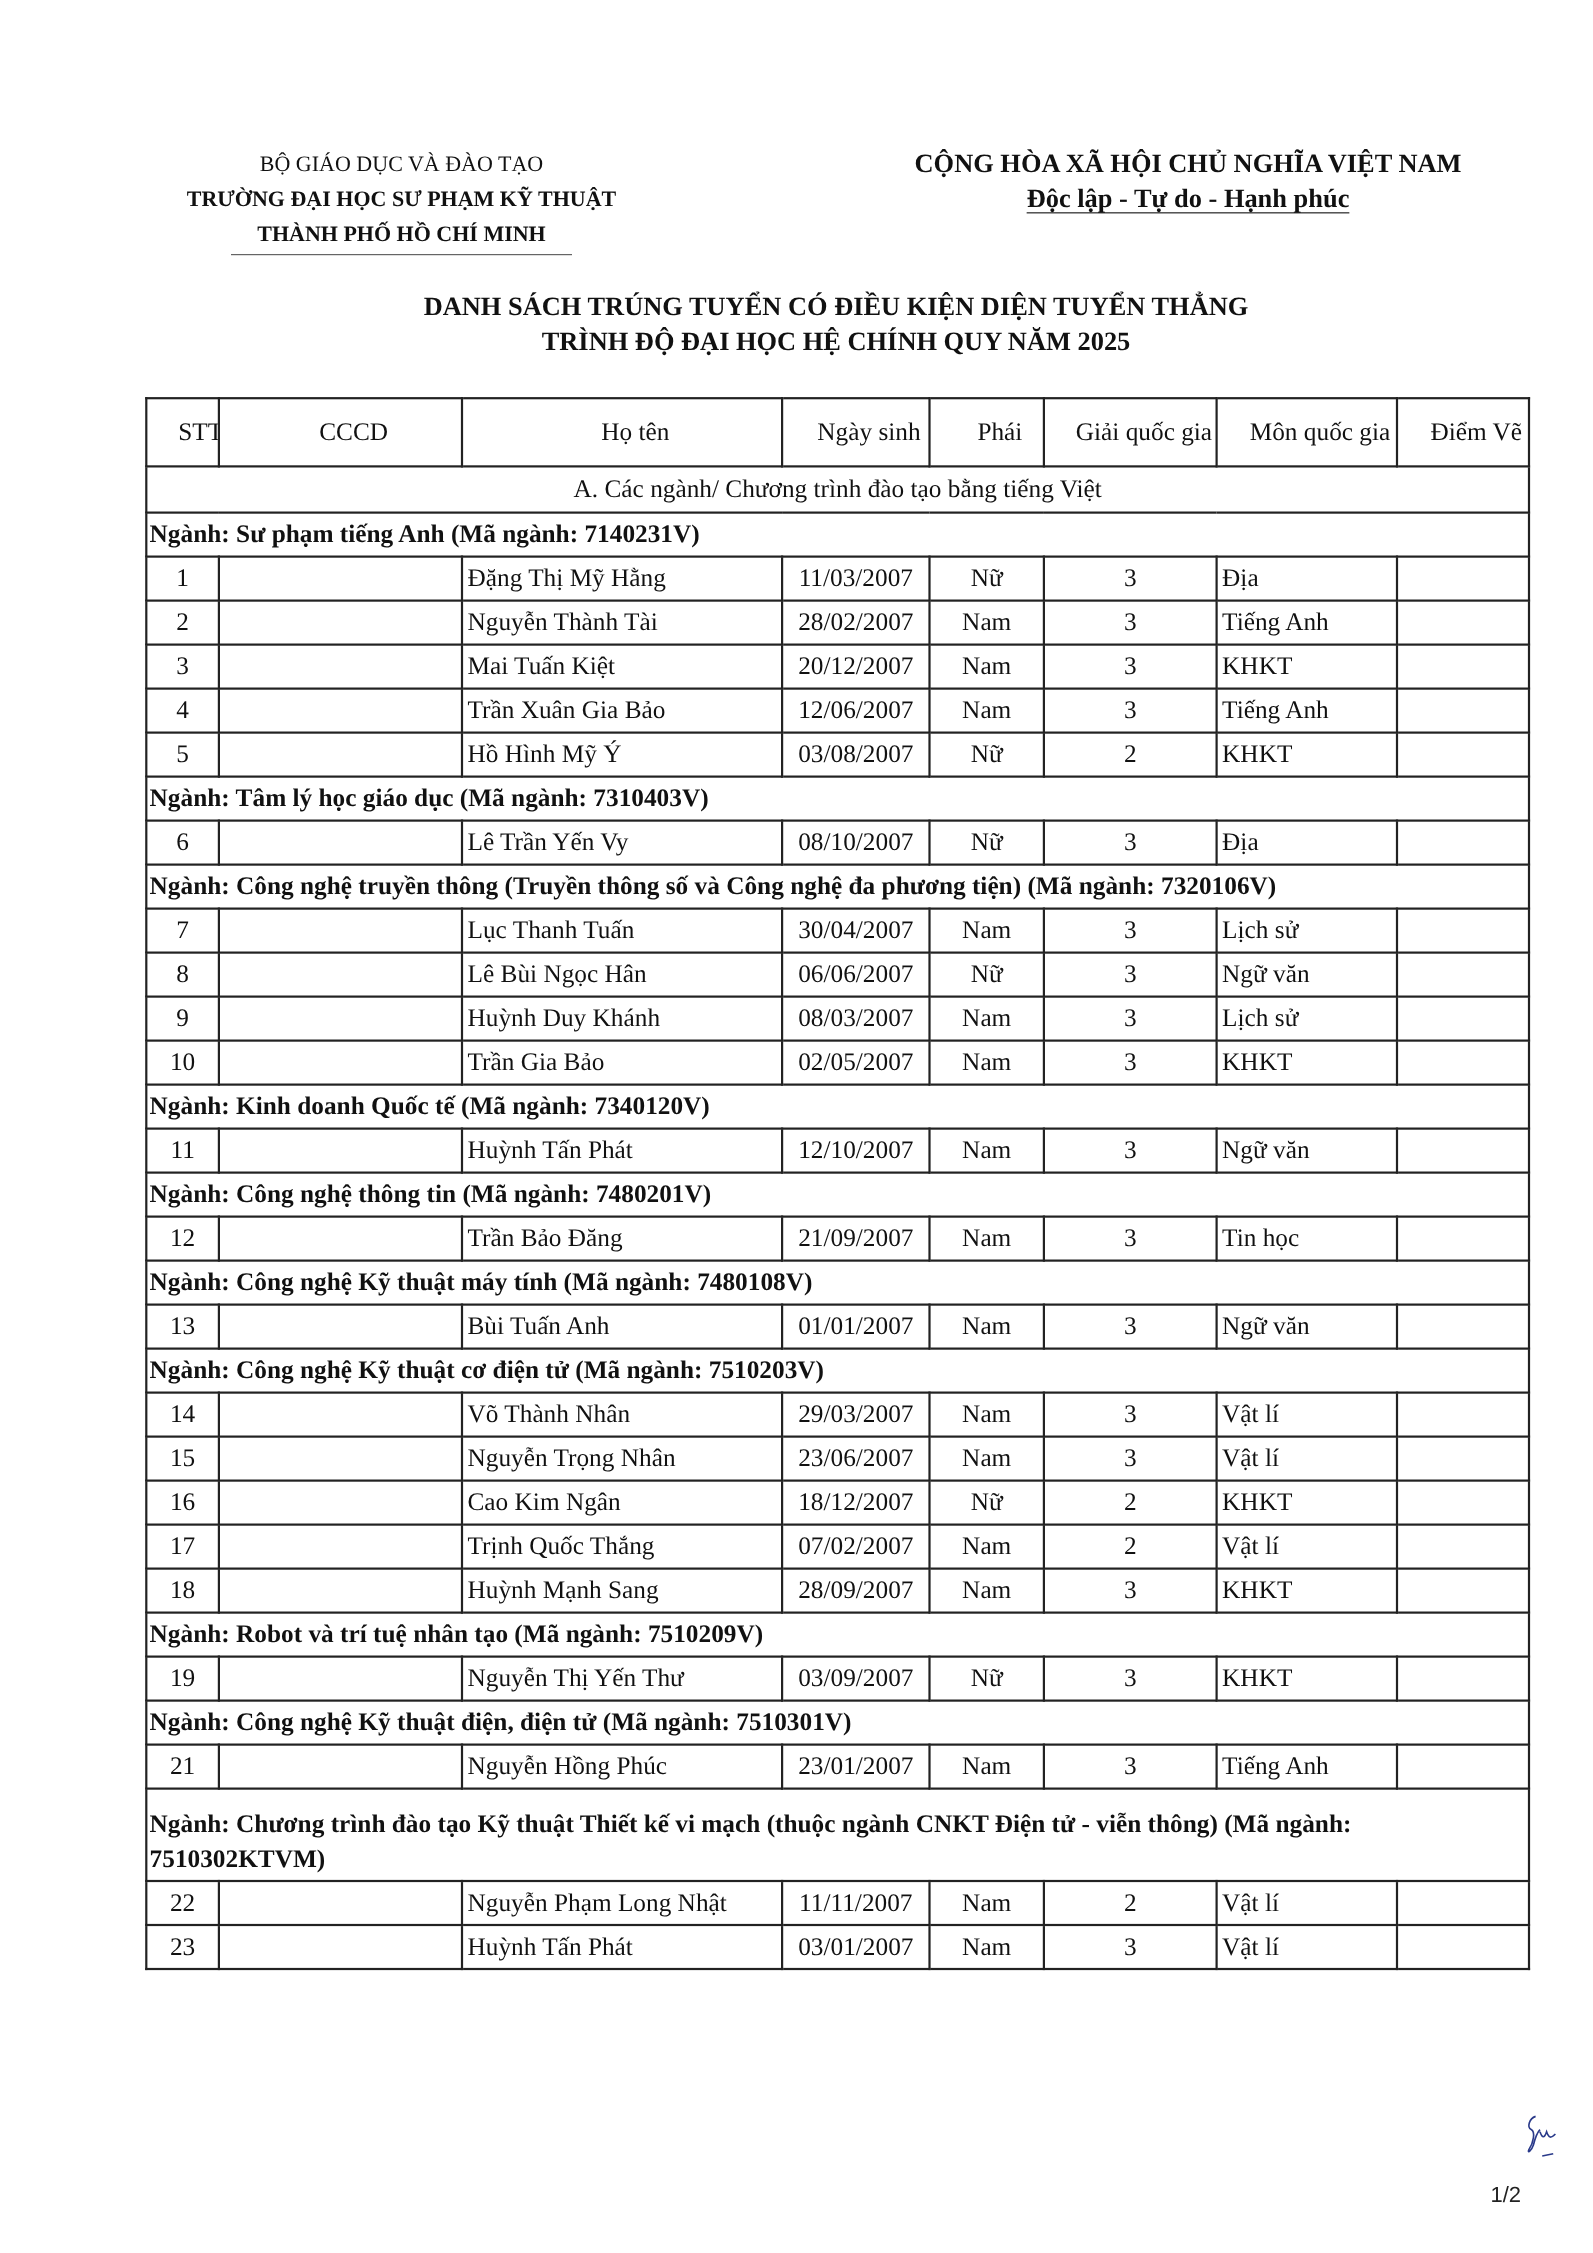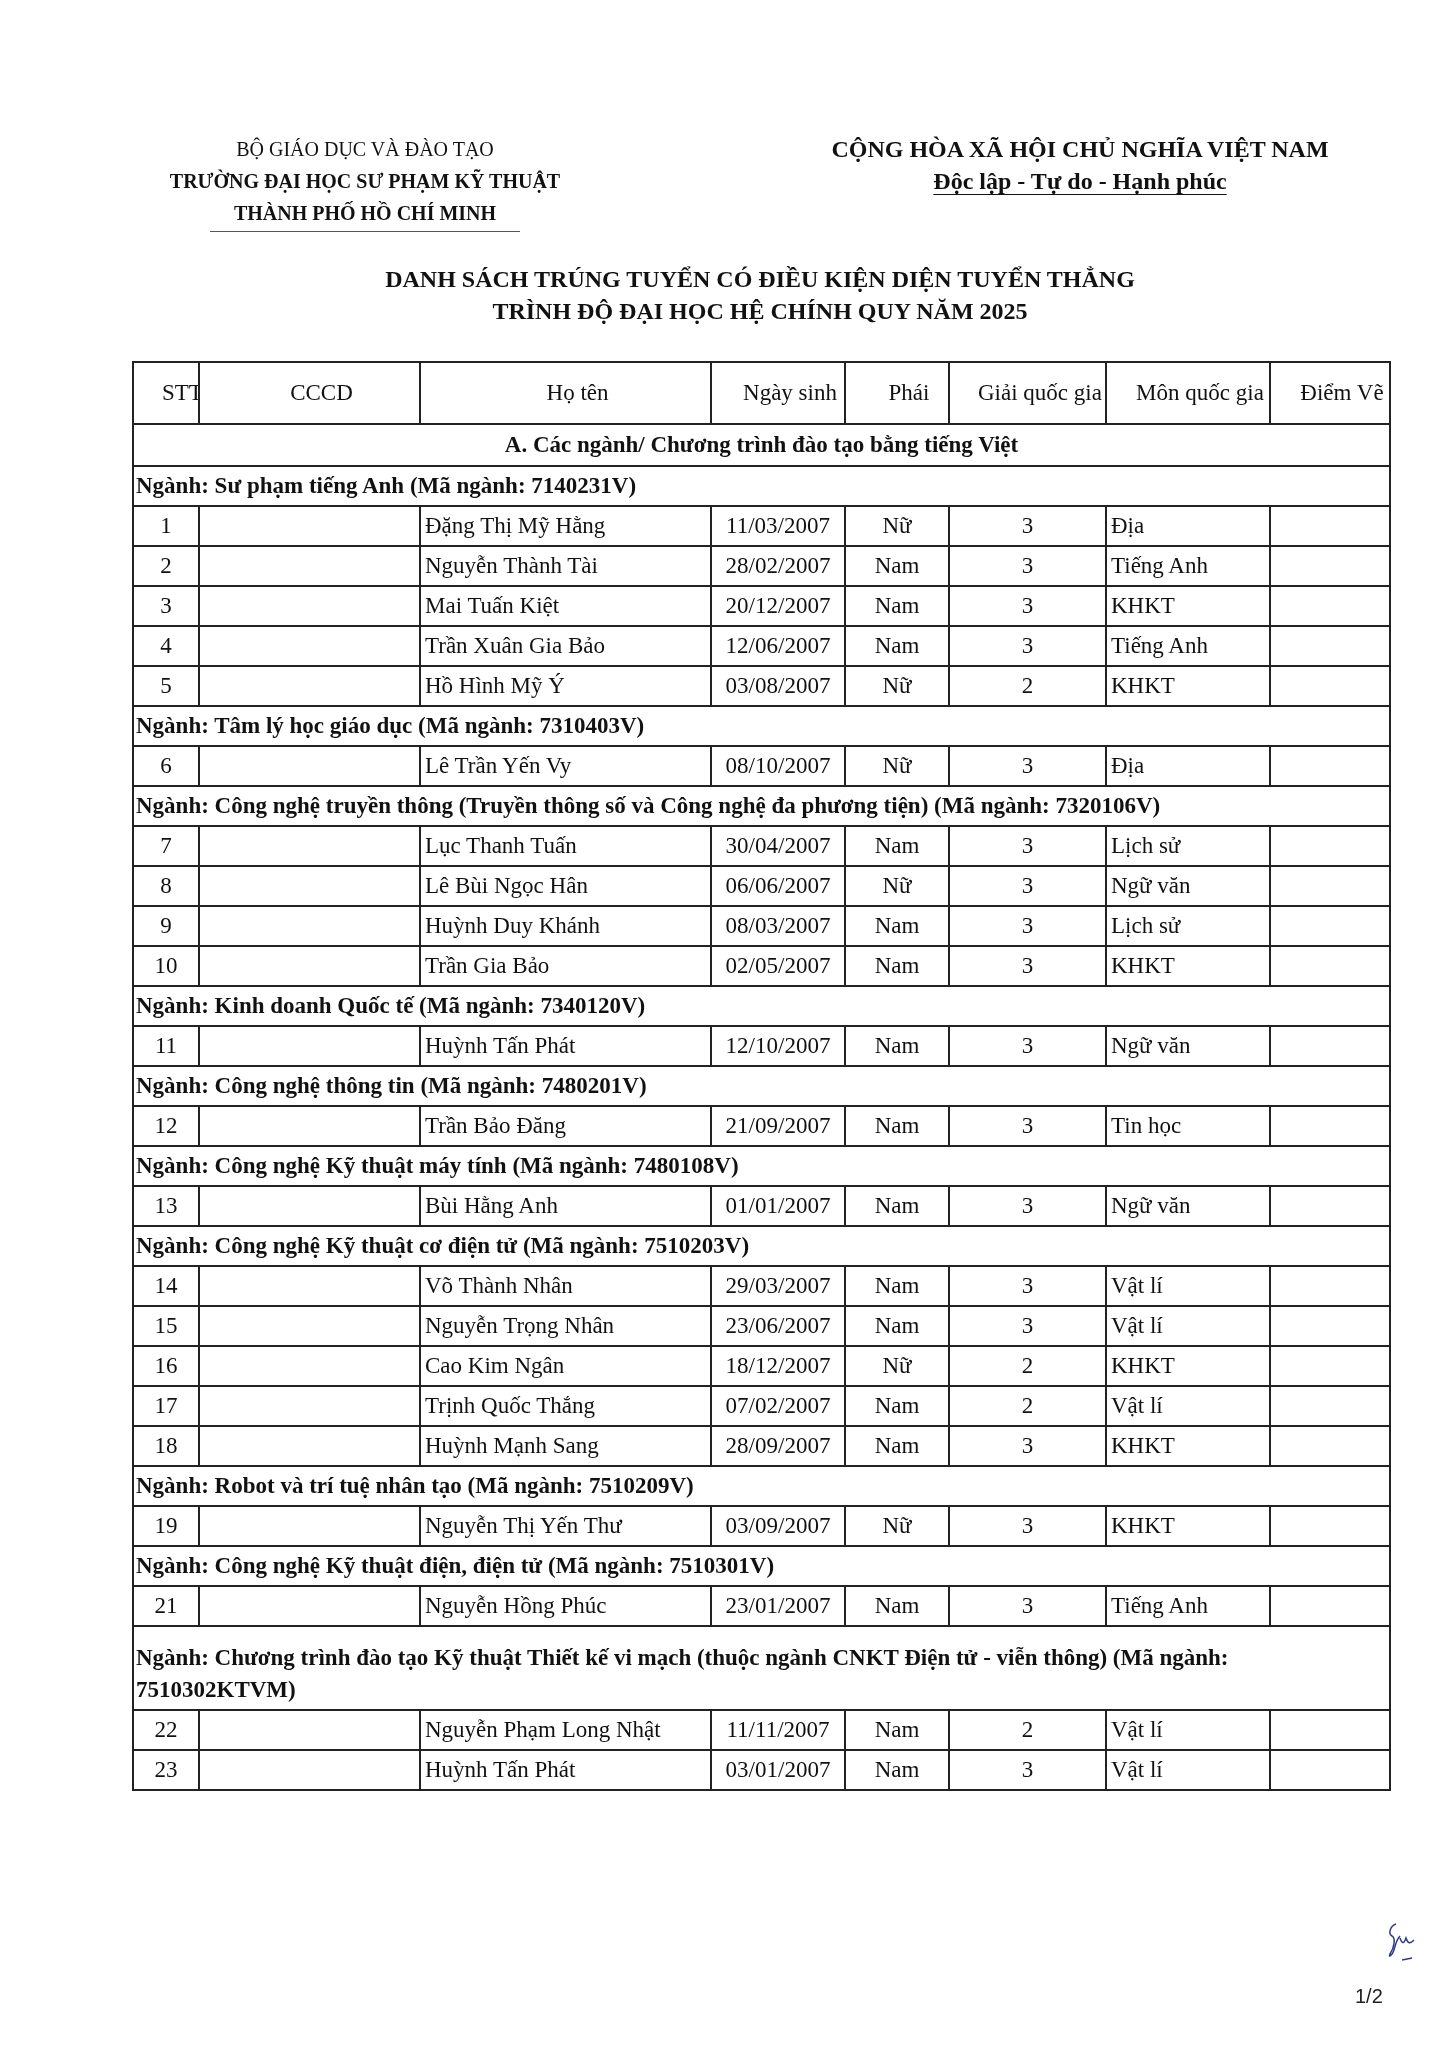--- a/index.html
+++ b/index.html
@@ -31,21 +31,21 @@
     position: absolute; left: 132px; top: 361px; width: 1257px;
     border-collapse: collapse; table-layout: fixed; font-size: 23px;
   }
   table.list td, table.list th {
     border: 2px solid #222; padding: 0 4px; height: 38px; line-height: 38px;
     white-space: nowrap; overflow: hidden;
   }
   table.list th { font-weight: normal; height: 60px; line-height: 60px; text-align: center; padding-left: 28px; }
   td.c { text-align: center; }
   td.l { text-align: left; }
-  tr.section td { text-align: center; font-weight: bold; height: 40px; }
+  tr.section td { text-align: center; font-weight: normal; height: 40px; }
   tr.major td { text-align: left; font-weight: bold; padding-left: 2px; height: 38px; }
   tr.major.tall td { white-space: normal; line-height: 32px; height: 70px; padding-top: 12px; }
 
   .signature {
     position: absolute; left: 1382px; top: 1920px; width: 40px; height: 45px;
   }
   .pagenum {
     position: absolute; left: 1355px; top: 1985px; font-family: "Liberation Sans", sans-serif;
     font-size: 20px; color: #222;
   }
@@ -231,21 +231,21 @@
         <td class="c">3</td>
         <td class="l">Tin học</td>
         <td class="c"></td>
       </tr>
       <tr class="major">
         <td colspan="8">Ngành: Công nghệ Kỹ thuật máy tính (Mã ngành: 7480108V)</td>
       </tr>
       <tr>
         <td class="c">13</td>
         <td class="c"></td>
-        <td class="l">Bùi Hằng Anh</td>
+        <td class="l">Bùi Tuấn Anh</td>
         <td class="c">01/01/2007</td>
         <td class="c">Nam</td>
         <td class="c">3</td>
         <td class="l">Ngữ văn</td>
         <td class="c"></td>
       </tr>
       <tr class="major">
         <td colspan="8">Ngành: Công nghệ Kỹ thuật cơ điện tử (Mã ngành: 7510203V)</td>
       </tr>
       <tr>

